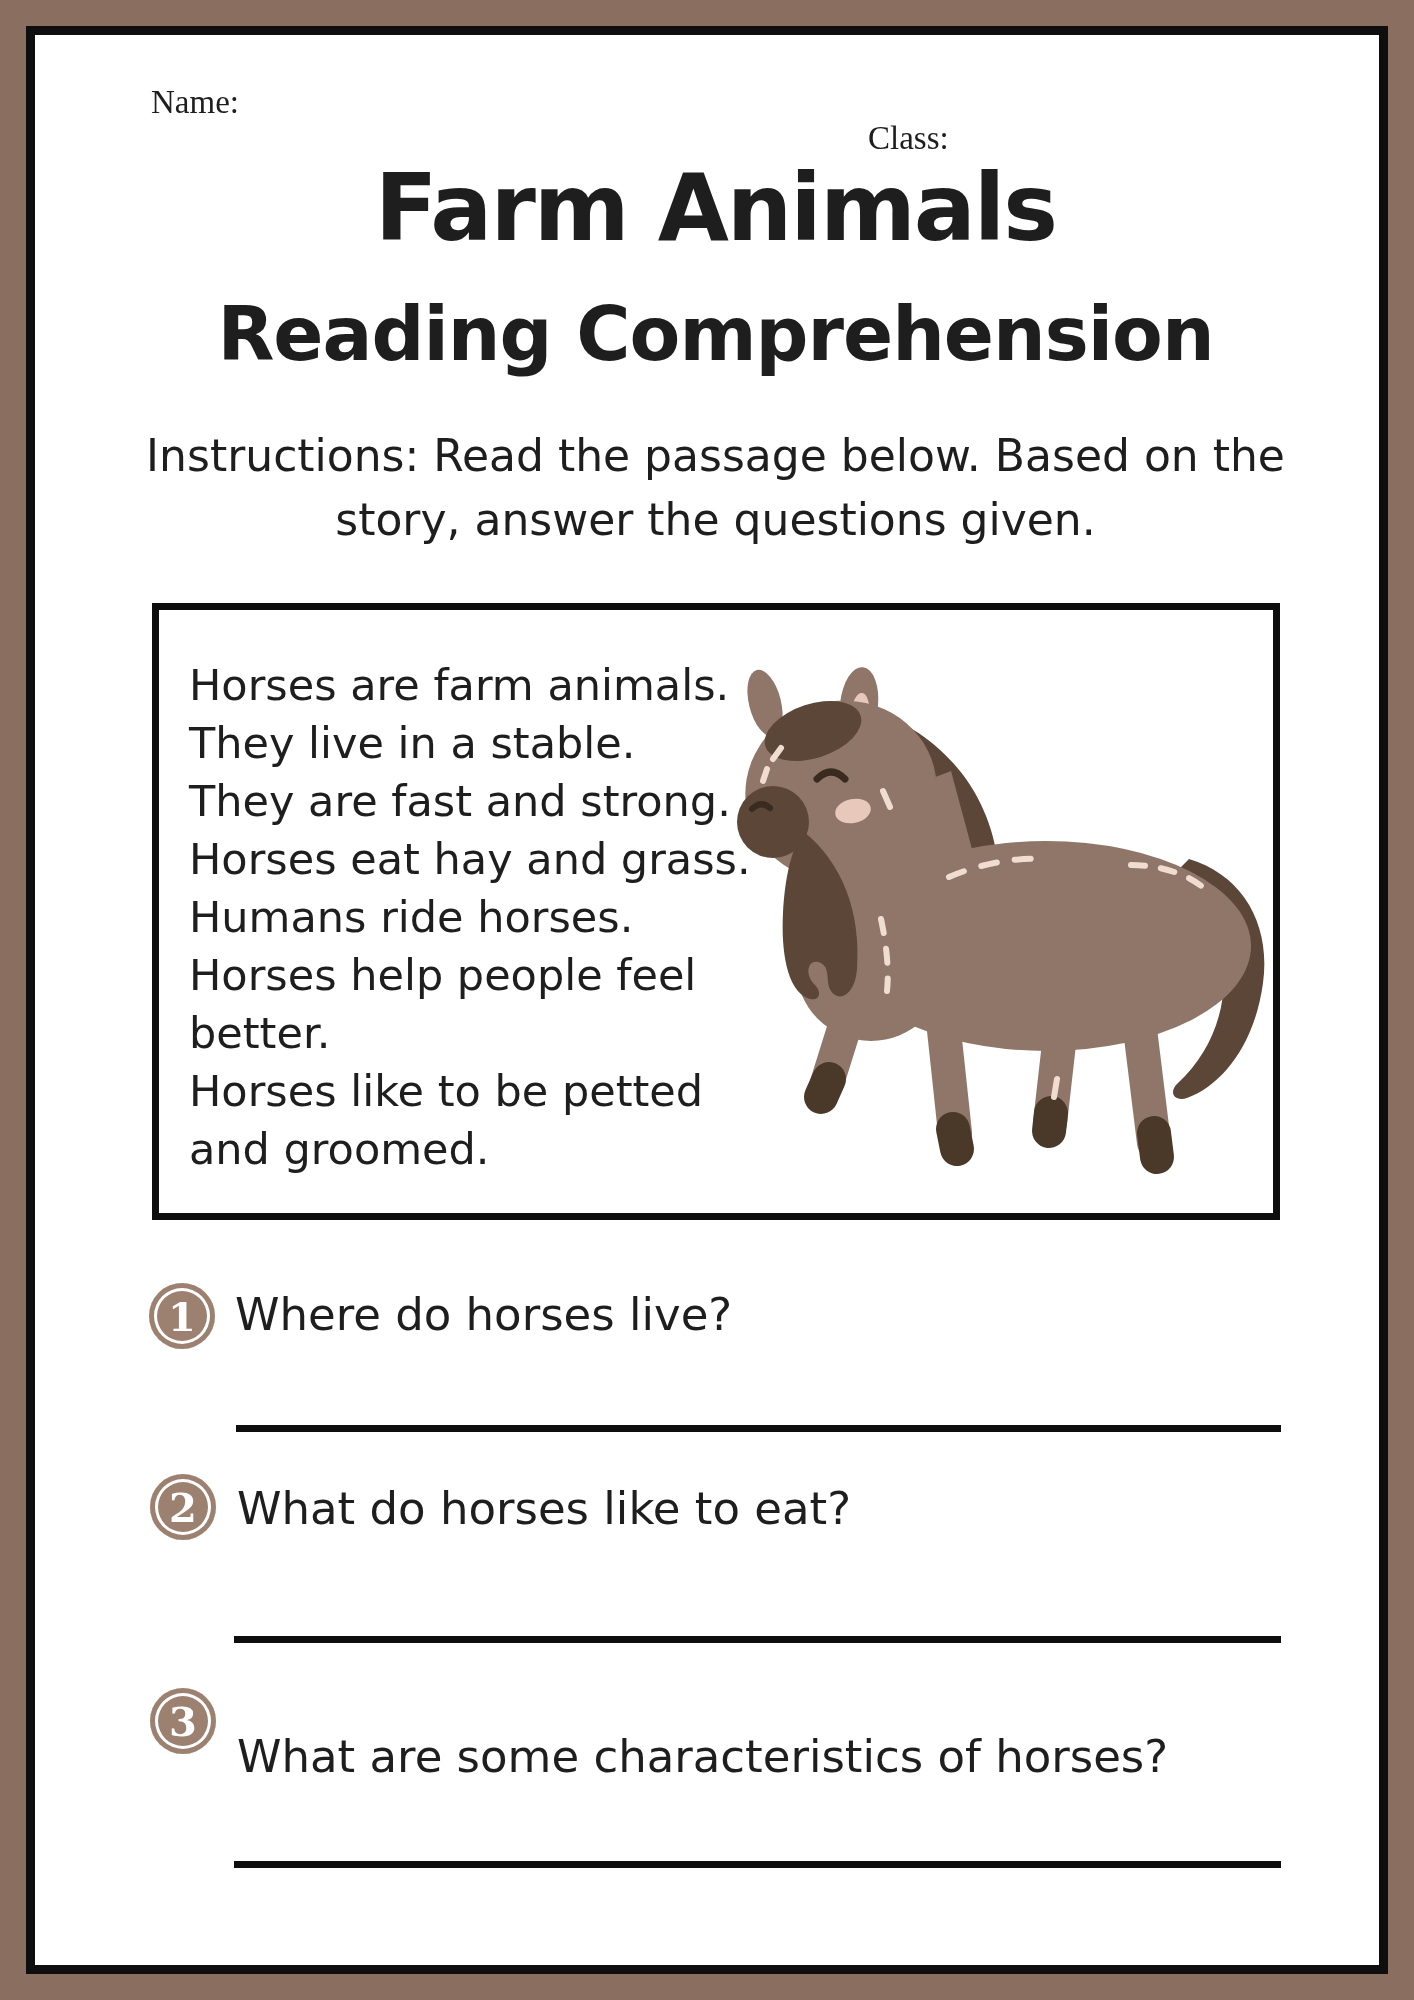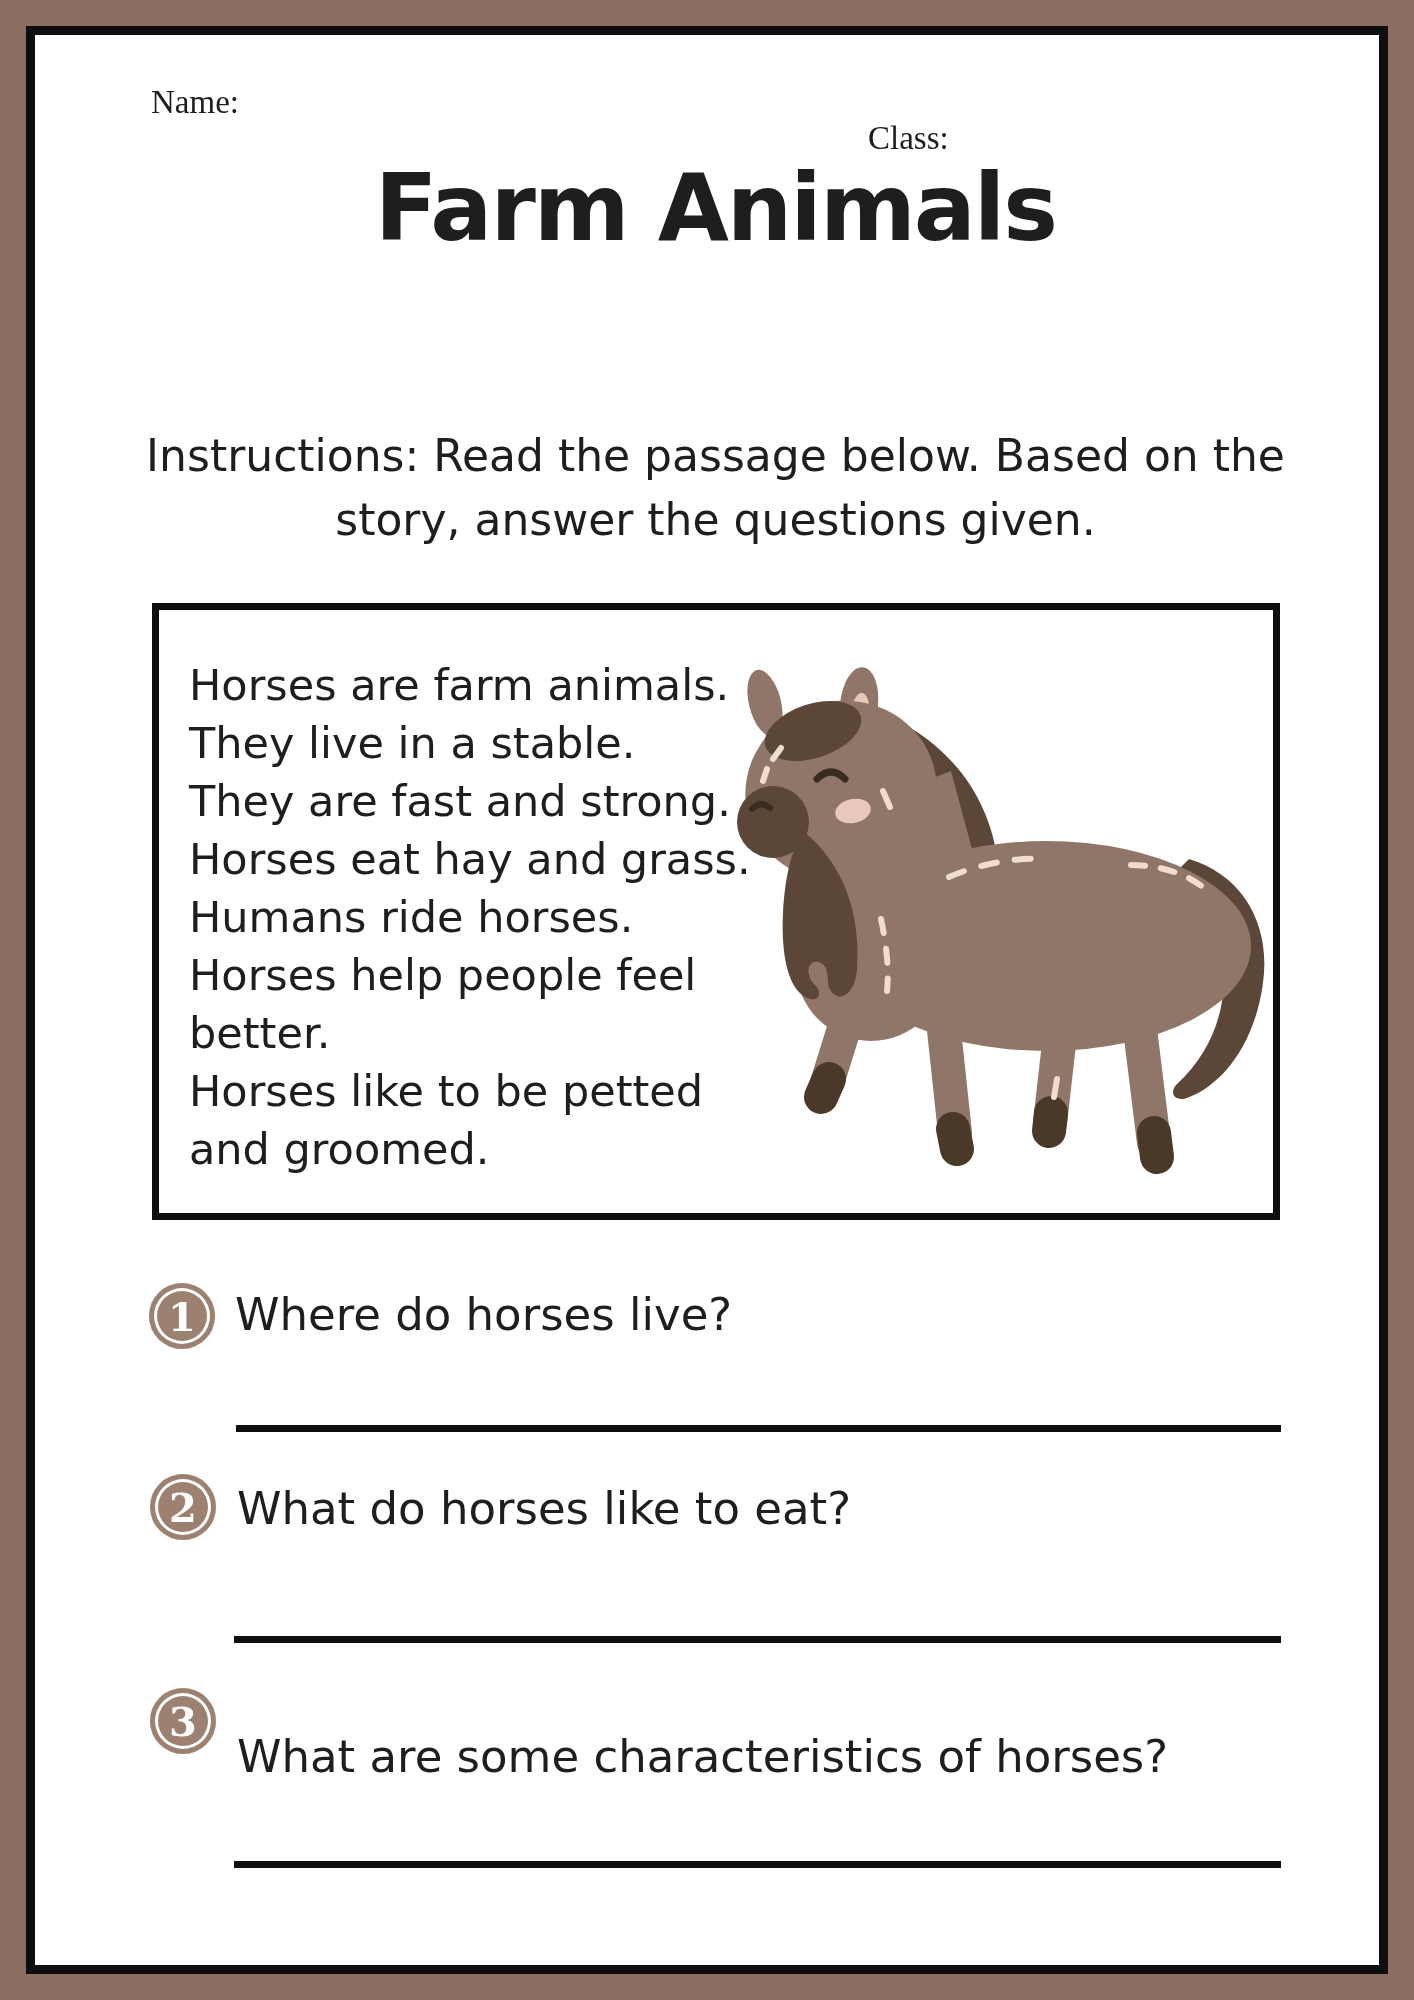--- a/index.html
+++ b/index.html
@@ -57,20 +57,21 @@
 </head>
 <body>
 
 <div id="canvas">
   <div class="page">
 
     <div class="abs meta-label" style="left:116px; top:48px;">Name:</div>
     <div class="abs meta-label" style="left:833px; top:48px;margin-top:36px;">Class:</div>
 
     <div class="abs centerblock title" style="left:9px; top:113px;">Farm Animals</div>
+    <div class="abs centerblock subtitle" style="left:9px; top:256px;">Reading Comprehension</div>
 
     <div class="abs centerblock instructions" style="left:9px; top:389px;">
       <div>Instructions: Read the passage below. Based on the</div>
       <div>story, answer the questions given.</div>
     </div>
 
     <div class="abs passage-box" style="left:117px; top:568px;">
       <div class="passage-text">
         <div>Horses are farm animals.</div>
         <div>They live in a stable.</div>

